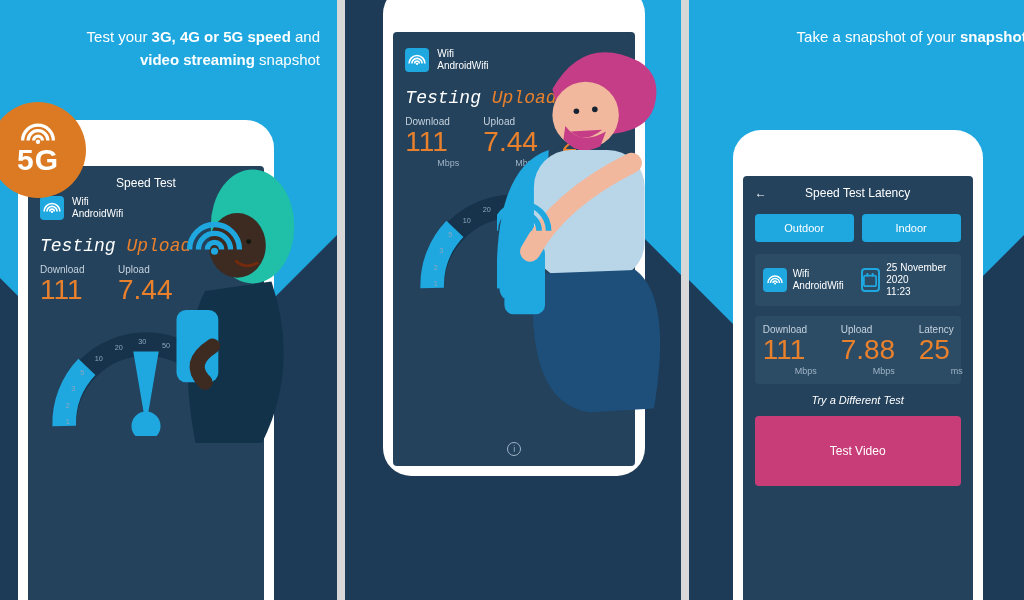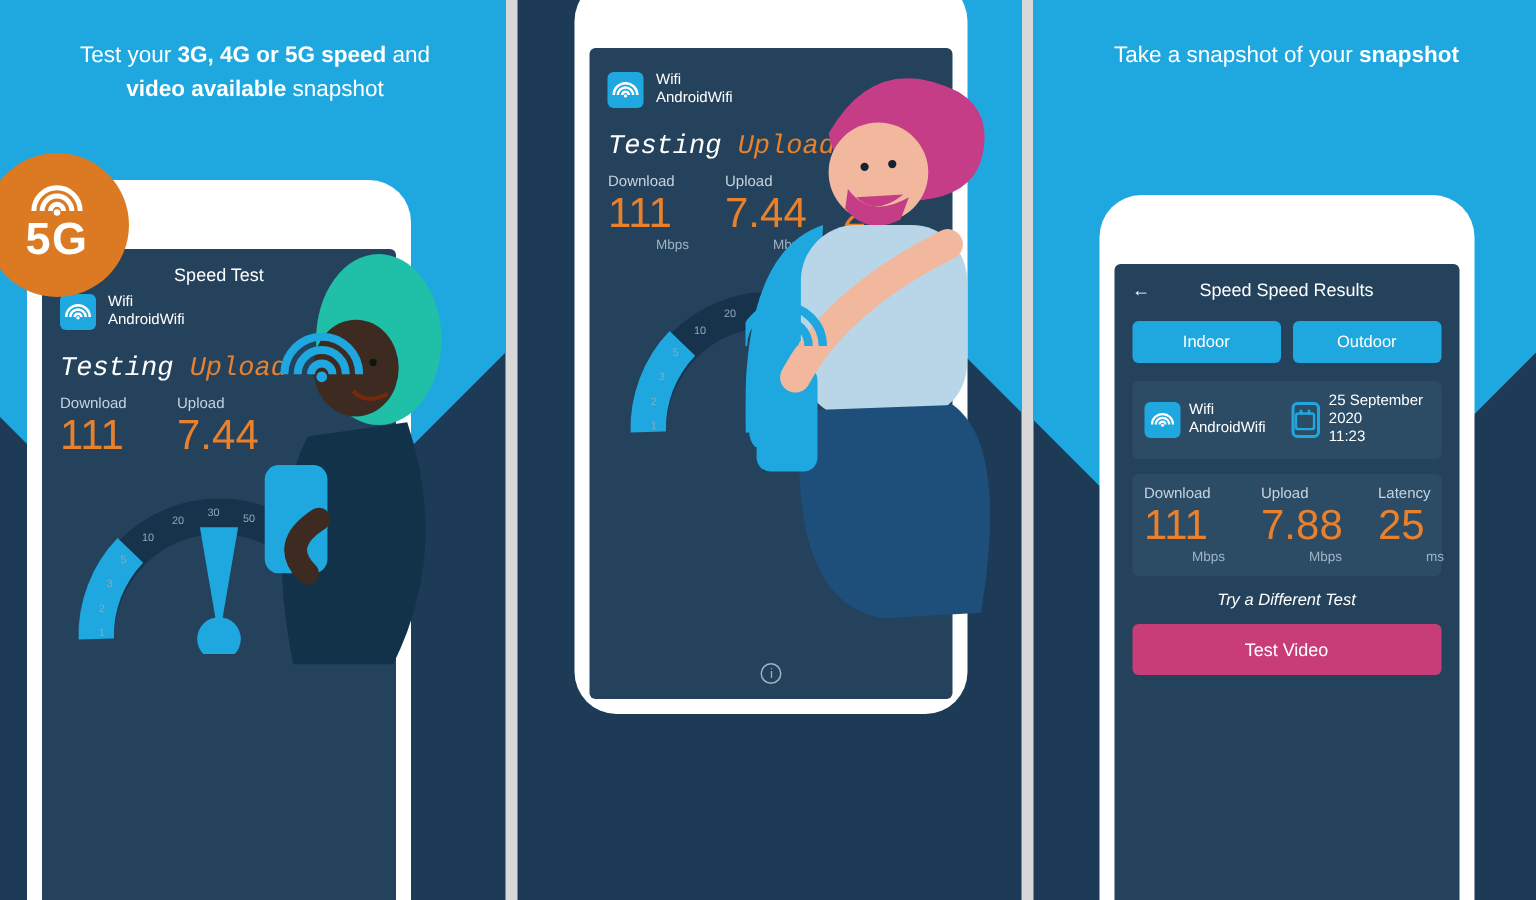--- a/index.html
+++ b/index.html
@@ -23,21 +23,21 @@
     position: absolute; width: 700px; height: 700px;
     background: #1fa8e0;
     transform: rotate(45deg);
   }
   .panel-1 .wedge { top: -420px; right: -160px; }
   .panel-2 .wedge { top: -420px; right: -500px; }
   .panel-3 .wedge { top: -420px; right: -160px; }
 
   .headline {
     position: absolute; color: #fff; z-index: 5;
-    font-size: 15px; text-align: center; line-height: 1.5;
+    font-size: 15px; text-align: right; line-height: 1.5;
   }
   .panel-1 .headline { top: 26px; left: 20px; width: 300px; }
   .panel-2 .headline { bottom: 22px; left: 0; width: 338px; }
   .panel-3 .headline { top: 26px; left: 0; width: 338px; }
   .headline b { font-weight: 700; }
 
   
   .badge-5g {
     position: absolute; top: 102px; left: -10px; z-index: 10;
     width: 96px; height: 96px; border-radius: 50%;
@@ -103,21 +103,21 @@
   }
   .inforow { display: flex; gap: 6px; }
   .inforow .half { flex: 1; display: flex; align-items: center; gap: 6px; font-size: 10px; line-height: 1.2; }
   .cal-tile {
     width: 24px; height: 24px; border: 2px solid #1fa8e0; border-radius: 4px;
     display: flex; align-items: center; justify-content: center;
   }
   .metrics3 { display: flex; gap: 24px; }
   .tryline { text-align: center; font-style: italic; font-size: 11px; margin: 2px 0 10px; }
   .pink-btn {
-    background: #c83d78; color: #fff; border: none; width: 100%; padding: 10px 0;
+    background: #c83d78; color: #fff; border: none; width: 100%; padding: 28px 0;
     border-radius: 4px; font-size: 12px; cursor: pointer;
   }
 
   
   .char { position: absolute; z-index: 6; }
   .panel-1 .char { top: 158px; left: 148px; width: 190px; }
   .panel-2 .char { top: 30px; left: 152px; width: 240px; }
 </style>
 </head>
 <body>
@@ -135,21 +135,21 @@
       <path d="M20 120 A90 90 0 0 1 45 55" fill="none" stroke="#1fa8e0" stroke-width="26"></path>
       <path d="M110 120 L96 38 L124 38 Z" fill="#1fa8e0"></path>
       <circle cx="110" cy="120" r="16" fill="#1fa8e0"></circle>
     </g>
   </defs>
 </svg>
 
 <div class="panel panel-1">
   <div class="wedge"></div>
   <div class="headline">
-    <span>Test your </span><b>3G, 4G or 5G speed</b><span> and </span><br><b>video available</b><span> snapshot</span>
+    <span>Test your </span><b>3G, 4G or 5G speed</b><span> and </span><br><b>video streaming</b><span> snapshot</span>
   </div>
   <div class="badge-5g">
     <svg class="wifi" width="40" height="22" viewBox="0 0 32 20" style="color:#fff">
         <use href="#wifi-arcs"></use>
       </svg>
     <span>5G</span>
   </div>
 
   <div class="phone">
     <div class="screen">
@@ -301,26 +301,26 @@
 <div class="panel panel-3">
   <div class="wedge"></div>
   <div class="headline">
     <span>Take a snapshot of your </span><b>snapshot</b>
   </div>
 
   <div class="phone">
     <div class="screen results">
       <div class="back-row">
         <span style="cursor:pointer">←</span>
-        <span style="flex:1;text-align:center">Speed Speed Results</span>
+        <span style="flex:1;text-align:center">Speed Test Latency</span>
         <span style="width:12px"></span>
       </div>
       <div class="btn-pair">
+        <button>Outdoor</button>
         <button>Indoor</button>
-        <button>Outdoor</button>
       </div>
       <div class="card inforow">
         <div class="half">
           <div class="wifi-tile">
             <svg width="16" height="12" viewBox="0 0 32 20" style="color:#fff">
                 <use href="#wifi-arcs"></use>
               </svg>
           </div>
           <div>
             <div>Wifi</div>
@@ -329,21 +329,21 @@
         </div>
         <div class="half">
           <div class="cal-tile">
             <svg width="14" height="14" viewBox="0 0 16 16">
                 <rect x="1" y="3" width="14" height="12" rx="2" fill="none" stroke="#1fa8e0" stroke-width="2"></rect>
                 <rect x="4" y="0" width="2" height="4" fill="#1fa8e0"></rect>
                 <rect x="10" y="0" width="2" height="4" fill="#1fa8e0"></rect>
               </svg>
           </div>
           <div>
-            <div>25 September 2020</div>
+            <div>25 November 2020</div>
             <div>11:23</div>
           </div>
         </div>
       </div>
       <div class="card">
         <div class="metrics3">
           <div class="metric">
             <div class="lbl">Download</div>
             <div class="val">111</div>
             <div class="unit">Mbps</div>

